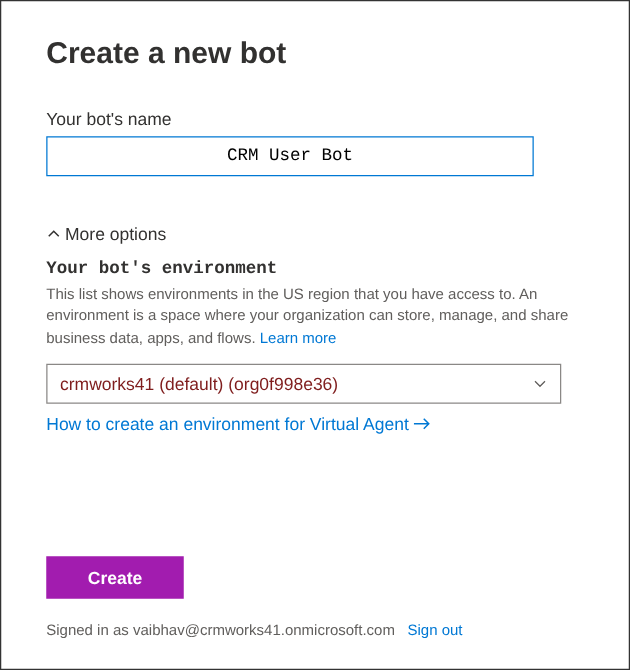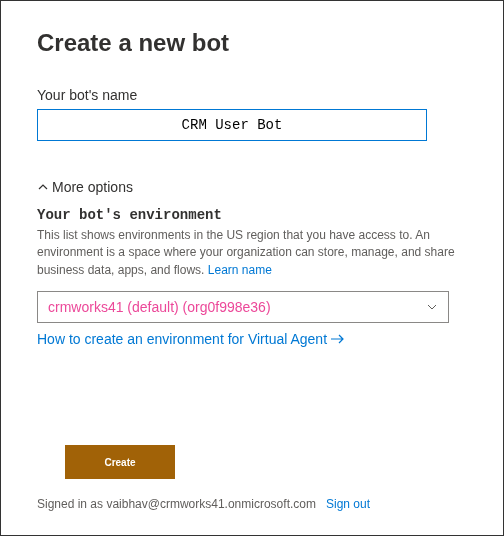--- a/index.html
+++ b/index.html
@@ -72,49 +72,48 @@
       border: 1px solid #8a8886;
       display: flex;
       align-items: center;
       justify-content: space-between;
       padding: 0 10px;
       font-size: 14px;
       cursor: pointer;
       background: #fff;
     }
     .dropdown-text {
-      color: #ec4899;
+      color: #7f1d1d;
     }
     .inline-link {
       display: inline-flex;
       align-items: center;
       gap: 4px;
       color: #0078d4;
       font-size: 14px;
       margin-top: 8px;
       cursor: pointer;
       text-decoration: none;
     }
     .bottom-area {
       position: absolute;
       left: 36px;
       right: 36px;
       bottom: 24px;
     }
     .create-btn {
-      background: #a16207;
+      background: #a21caf;
       color: #fff;
       border: none;
       width: 110px;
       height: 34px;
-      font-size: 10px;
+      font-size: 14px;
       font-weight: 600;
       font-family: inherit;
       cursor: pointer;
-      margin-left: 28px;
     }
     .signed-in {
       font-size: 12px;
       color: #605e5c;
       margin-top: 18px;
     }
     .signed-in .signout {
       color: #0078d4;
       margin-left: 10px;
       cursor: pointer;
@@ -141,21 +140,21 @@
     <svg width="12" height="12" viewBox="0 0 12 12">
         <path d="M2 8 L6 4 L10 8" stroke="#323130" stroke-width="1.2" fill="none"></path>
       </svg>
   </span>
   <span>More options</span>
 </div>
 
 <div>
   <div class="section-label">Your bot's environment</div>
   <div class="description">
-    <span>This list shows environments in the US region that you have access to. An environment is a space where your organization can store, manage, and share business data, apps, and flows. </span><a class="link">Learn name</a>
+    <span>This list shows environments in the US region that you have access to. An environment is a space where your organization can store, manage, and share business data, apps, and flows. </span><a class="link">Learn more</a>
   </div>
   <div class="dropdown">
     <span class="dropdown-text">crmworks41 (default) (org0f998e36)</span>
     <span>
       <svg width="12" height="12" viewBox="0 0 12 12">
           <path d="M2 4 L6 8 L10 4" stroke="#605e5c" stroke-width="1" fill="none"></path>
         </svg>
     </span>
   </div>
   <a class="inline-link">

